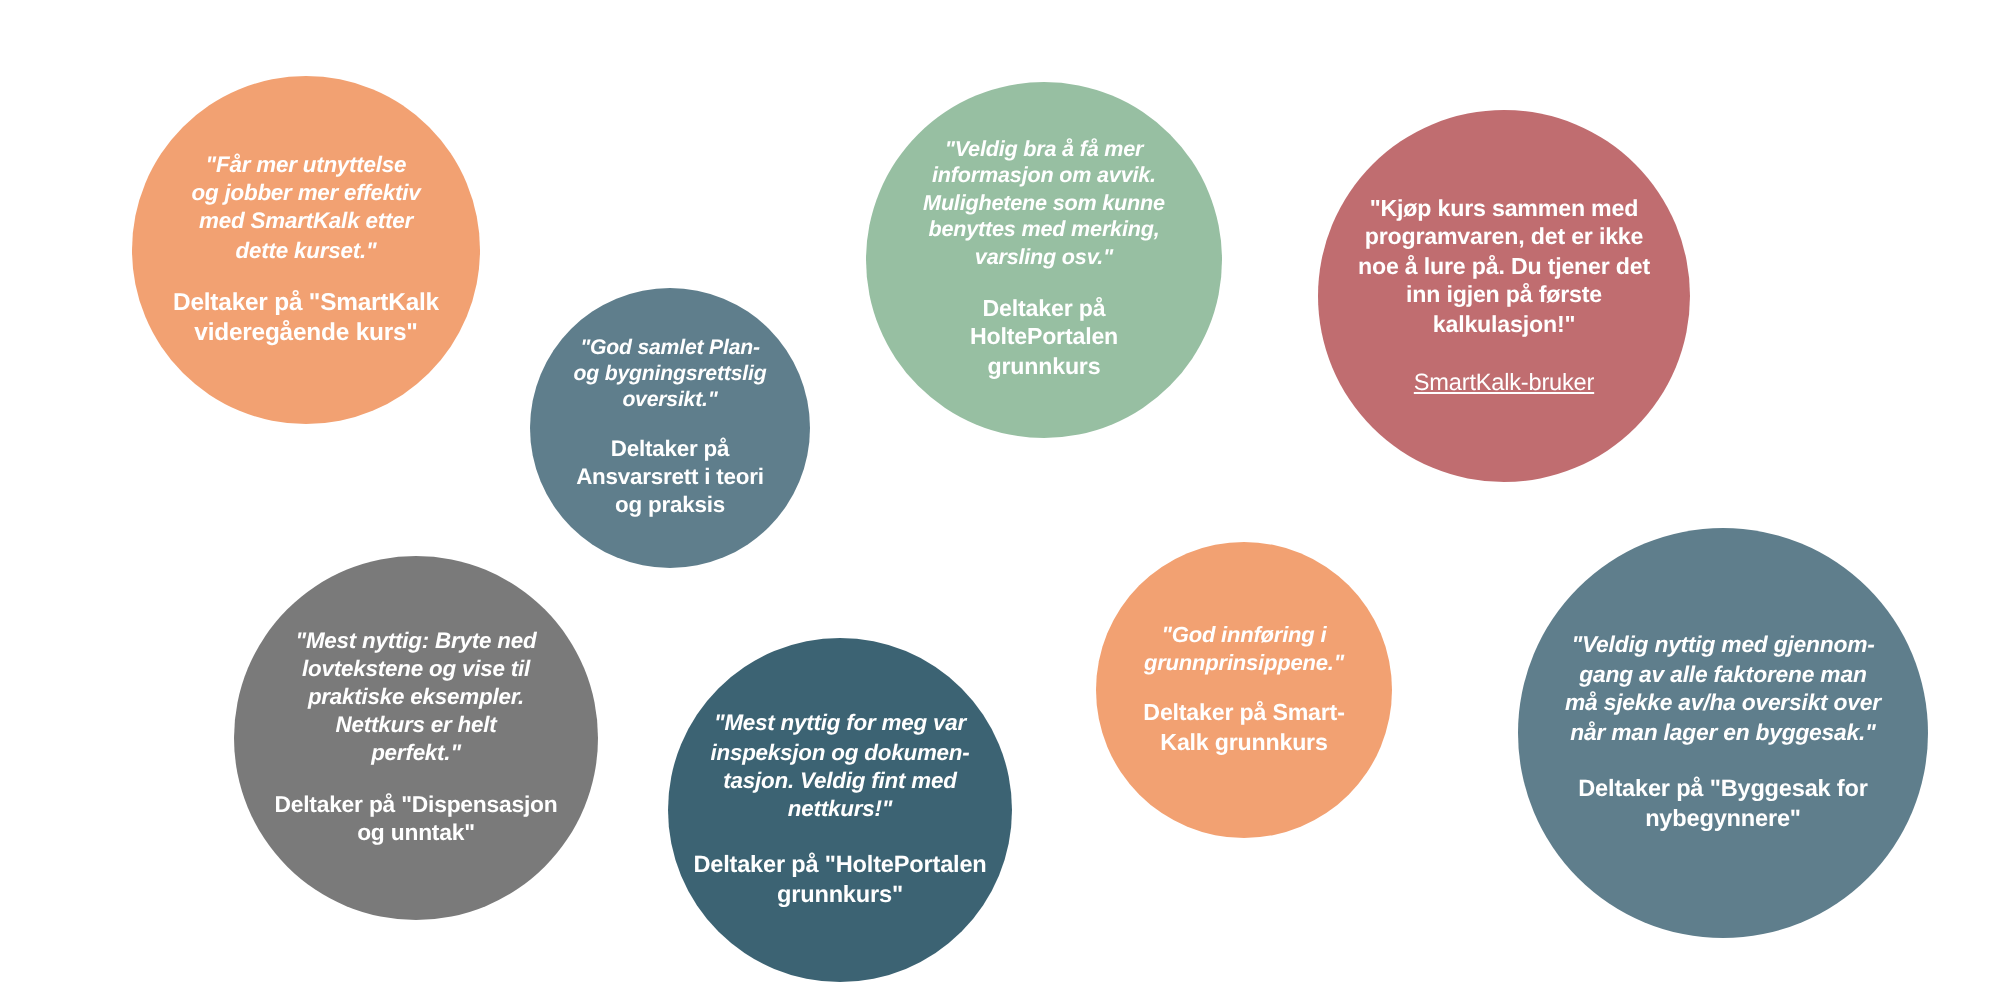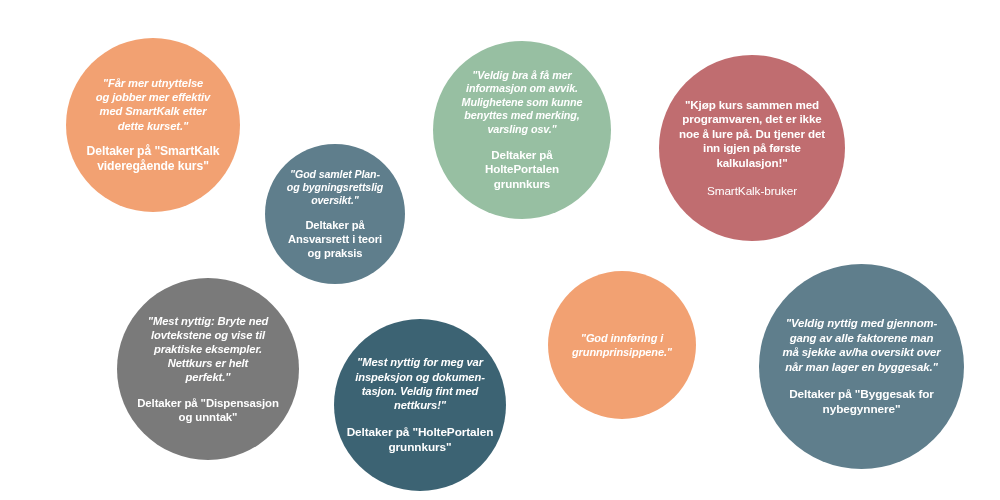--- a/index.html
+++ b/index.html
@@ -68,21 +68,21 @@
     background: #97BFA2;
   }
   #b-holteportalen-avvik .quote  { font-size: 10.8px; line-height: 13.6px; }
   #b-holteportalen-avvik .attrib { font-size: 11.6px; line-height: 14.6px; margin-top: 11px; }
 
   #b-smartkalk-bruker {
     left: 659px; top: 55px;  width: 186px; height: 186px;
     background: #C06D70;
   }
   #b-smartkalk-bruker .quote  { font-size: 11.6px; line-height: 14.6px; }
-  #b-smartkalk-bruker .attrib { font-size: 11.8px; line-height: 14.8px; margin-top: 13px; font-weight: normal; }
+  #b-smartkalk-bruker .attrib { font-size: 11.8px; line-height: 14.8px; margin-top: 13px; font-weight: normal; text-decoration: underline; }
 
   #b-dispensasjon {
     left: 117px; top: 278px; width: 182px; height: 182px;
     background: #7A7A7A;
   }
   #b-dispensasjon .quote  { font-size: 11.2px; line-height: 14.2px; }
   #b-dispensasjon .attrib { font-size: 11.4px; line-height: 14.4px; margin-top: 11px; }
 
   #b-holteportalen-grunnkurs {
     left: 334px; top: 319px; width: 172px; height: 172px;
@@ -163,20 +163,22 @@
 inspeksjon og dokumen-
 tasjon. Veldig fint med
 nettkurs!"</p>
     <p class="attrib">Deltaker på "HoltePortalen
 grunnkurs"</p>
   </div>
 
   <div class="bubble" id="b-smartkalk-grunnkurs" style="background: rgb(242, 161, 114);">
     <p class="quote">"God innføring i
 grunnprinsippene."</p>
+    <p class="attrib">Deltaker på Smart-
+Kalk grunnkurs</p>
   </div>
 
   <div class="bubble" id="b-byggesak" style="background: rgb(95, 126, 140);">
     <p class="quote">"Veldig nyttig med gjennom-
 gang av alle faktorene man
 må sjekke av/ha oversikt over
 når man lager en byggesak."</p>
     <p class="attrib">Deltaker på "Byggesak for
 nybegynnere"</p>
   </div>

